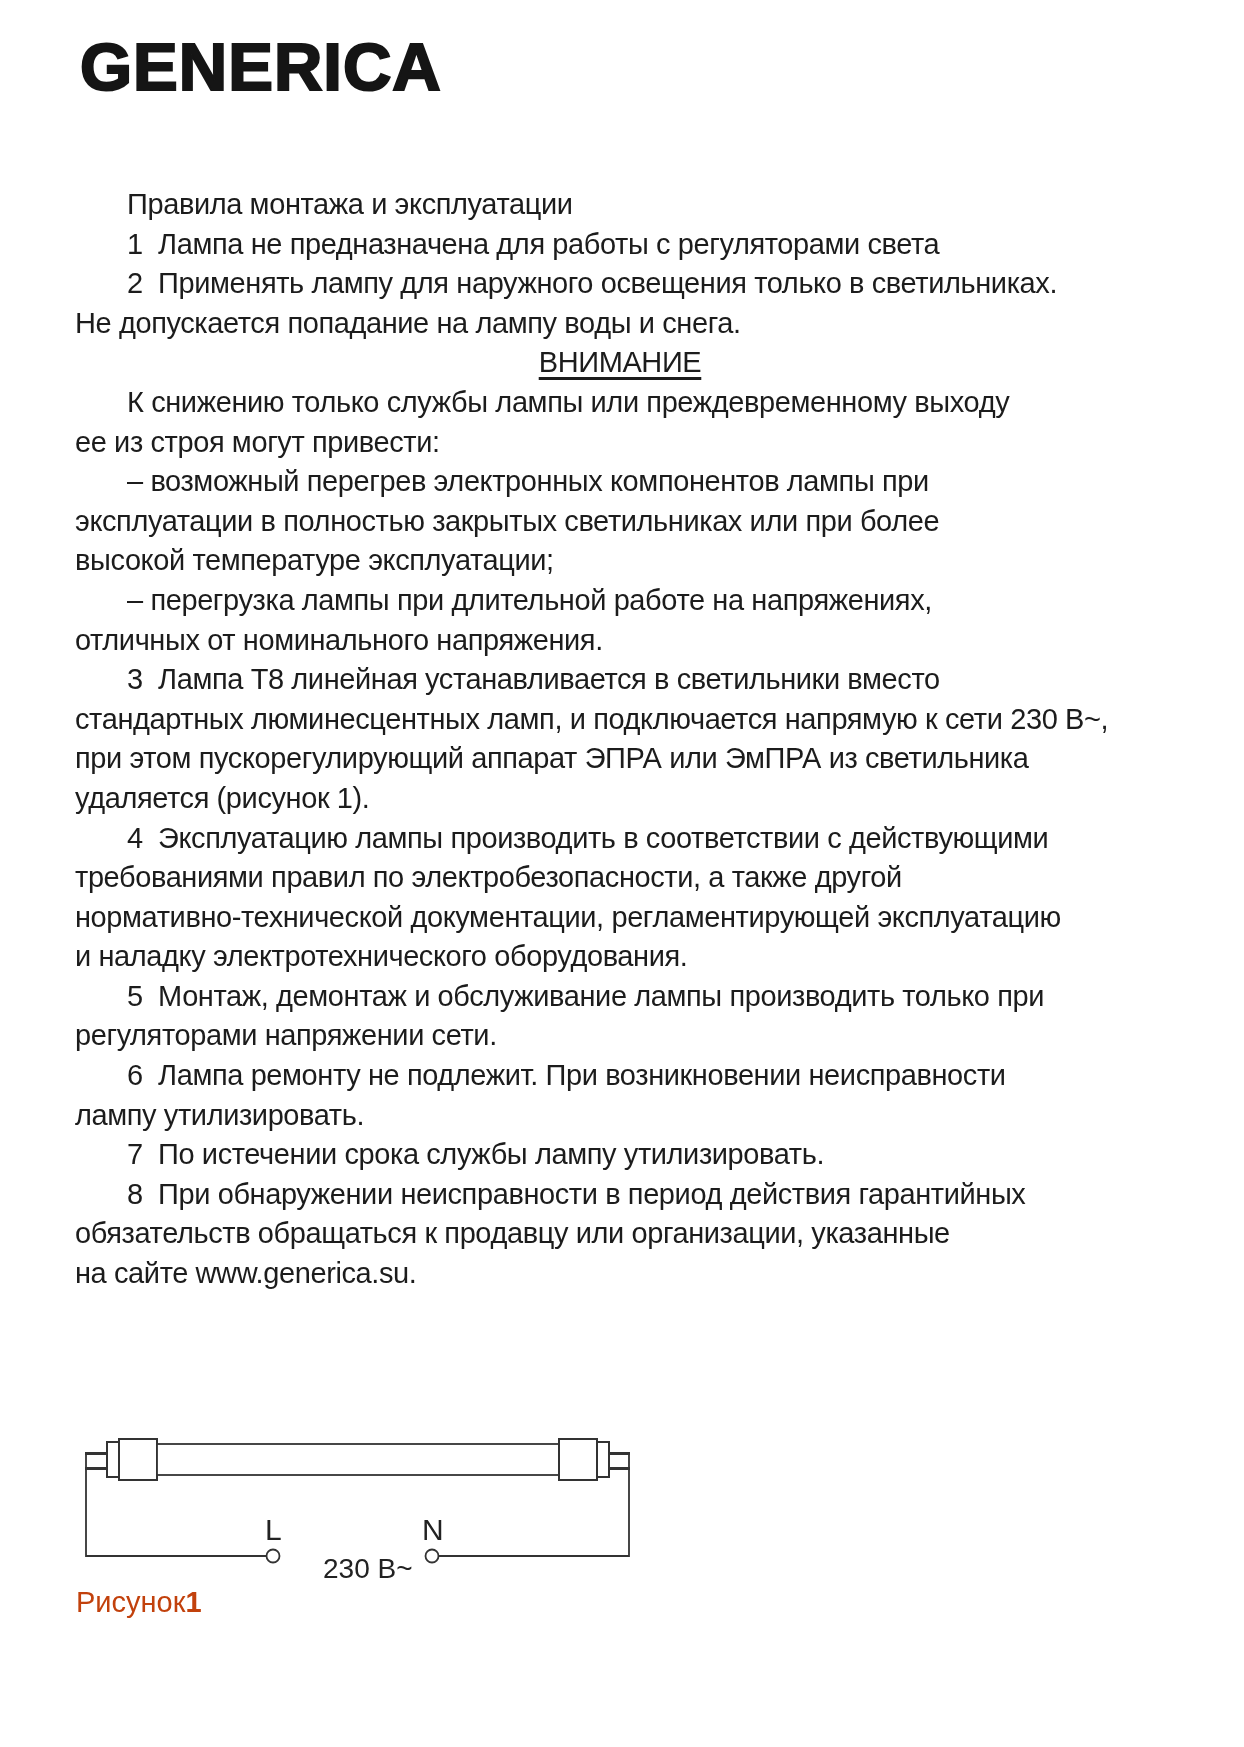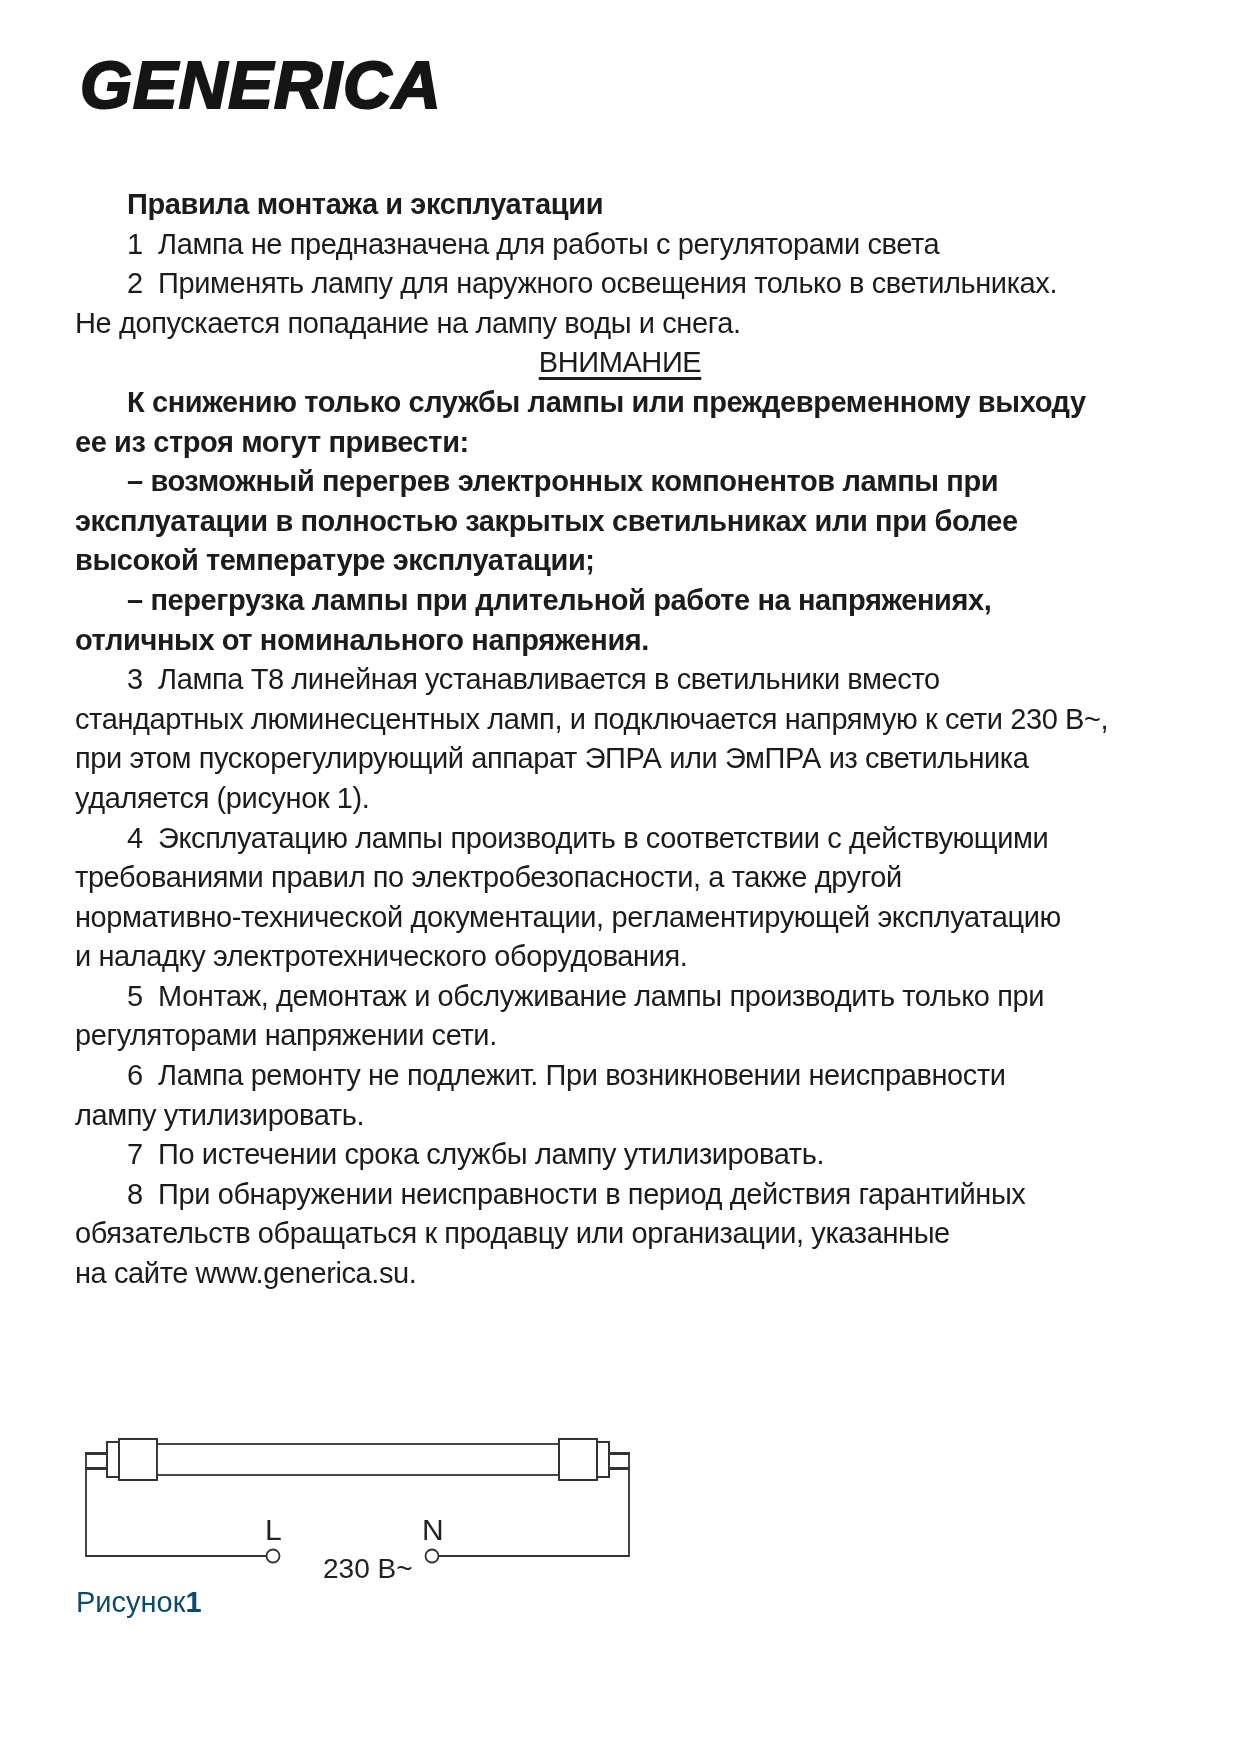--- a/index.html
+++ b/index.html
@@ -11,66 +11,65 @@
     width: 1244px;
     height: 1747px;
     position: relative;
     font-family: "Liberation Sans", sans-serif;
     color: #1c1c1c;
     overflow: hidden;
   }
   .logo {
     position: absolute;
     left: 80px;
-    top: 46px;
+    top: 28px;
     font-size: 67px;
     font-weight: bold;
     letter-spacing: 1px;
     color: #151515;
     -webkit-text-stroke: 2.2px #151515;
     white-space: pre;
-    font-style: italic;
   }
   .doc-body {
     position: absolute;
     left: 75px;
     top: 185px;
     width: 1090px;
     font-size: 29px;
     line-height: 39.6px;
     letter-spacing: -0.4px;
     color: #1c1c1c;
   }
   .line {
     white-space: pre;
     min-height: 39.6px;
   }
   .line.indent { padding-left: 52px; }
-  .line.bold { font-weight: bold; }
+  .line.bold { font-weight: normal; }
   .line.attention {
     font-weight: normal;
     text-align: center;
     text-decoration: underline;
     text-underline-offset: 5px;
     text-decoration-thickness: 2.5px;
   }
   .figure {
     position: absolute;
     left: 70px;
     top: 1418px;
     width: 575px;
     height: 170px;
   }
   .figure svg { display: block; }
   .figure-caption {
     position: absolute;
     left: 76px;
     top: 1586px;
     font-size: 29px;
-    color: #0c4a6e;
+    color: #c2410c;
   }
   .figure-caption .num { font-weight: bold; }
   svg text {
     font-family: "Liberation Sans", sans-serif;
     fill: #222222;
   }
 </style>
 </head>
 <body>
 

